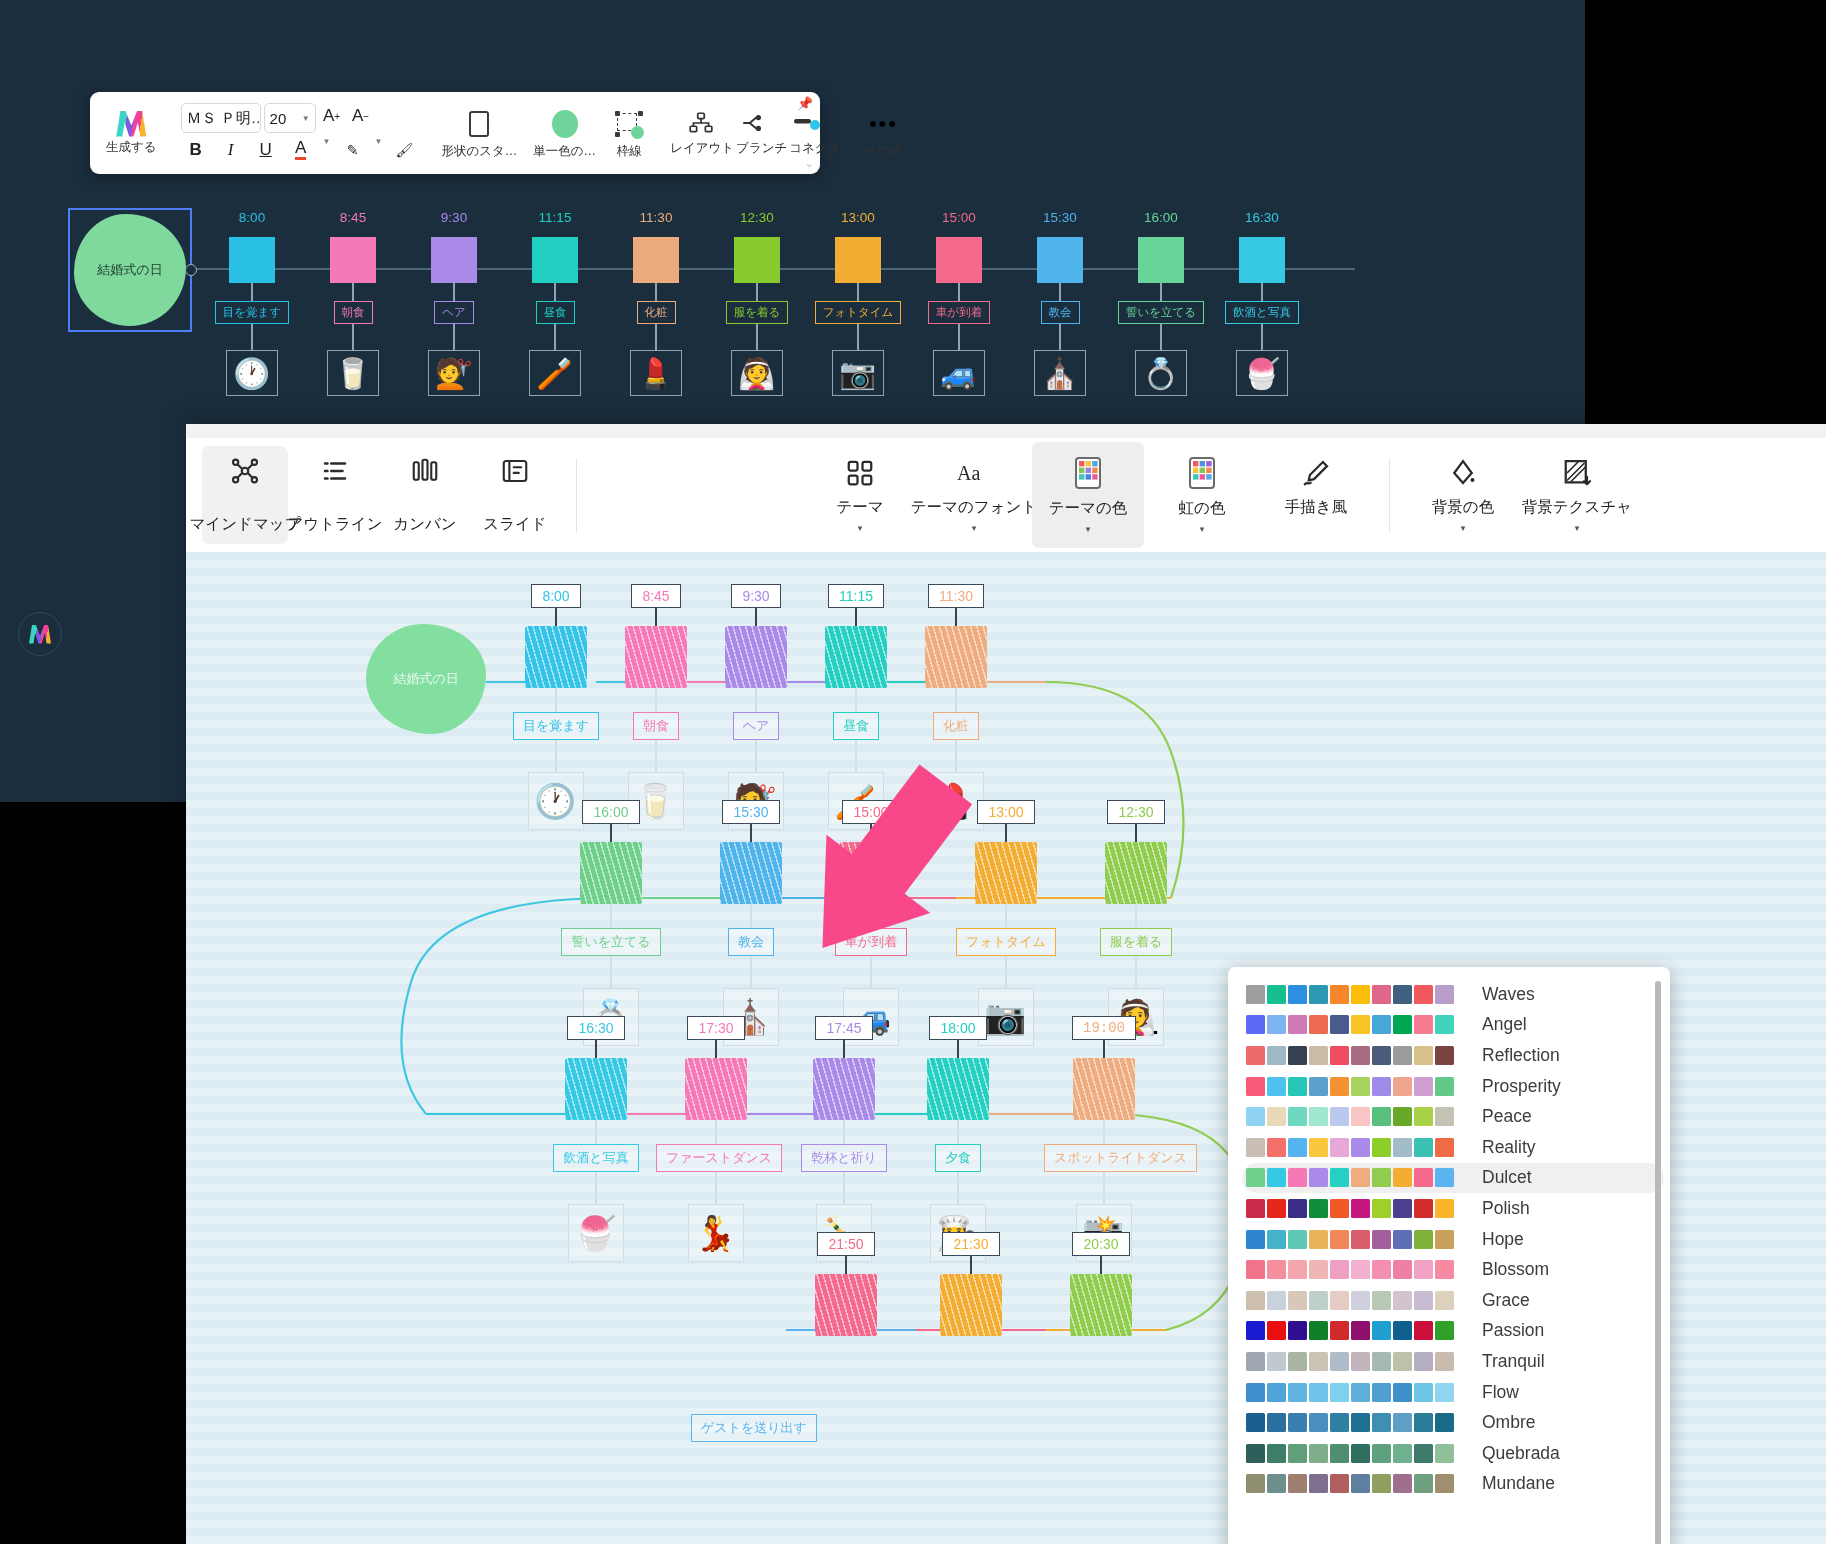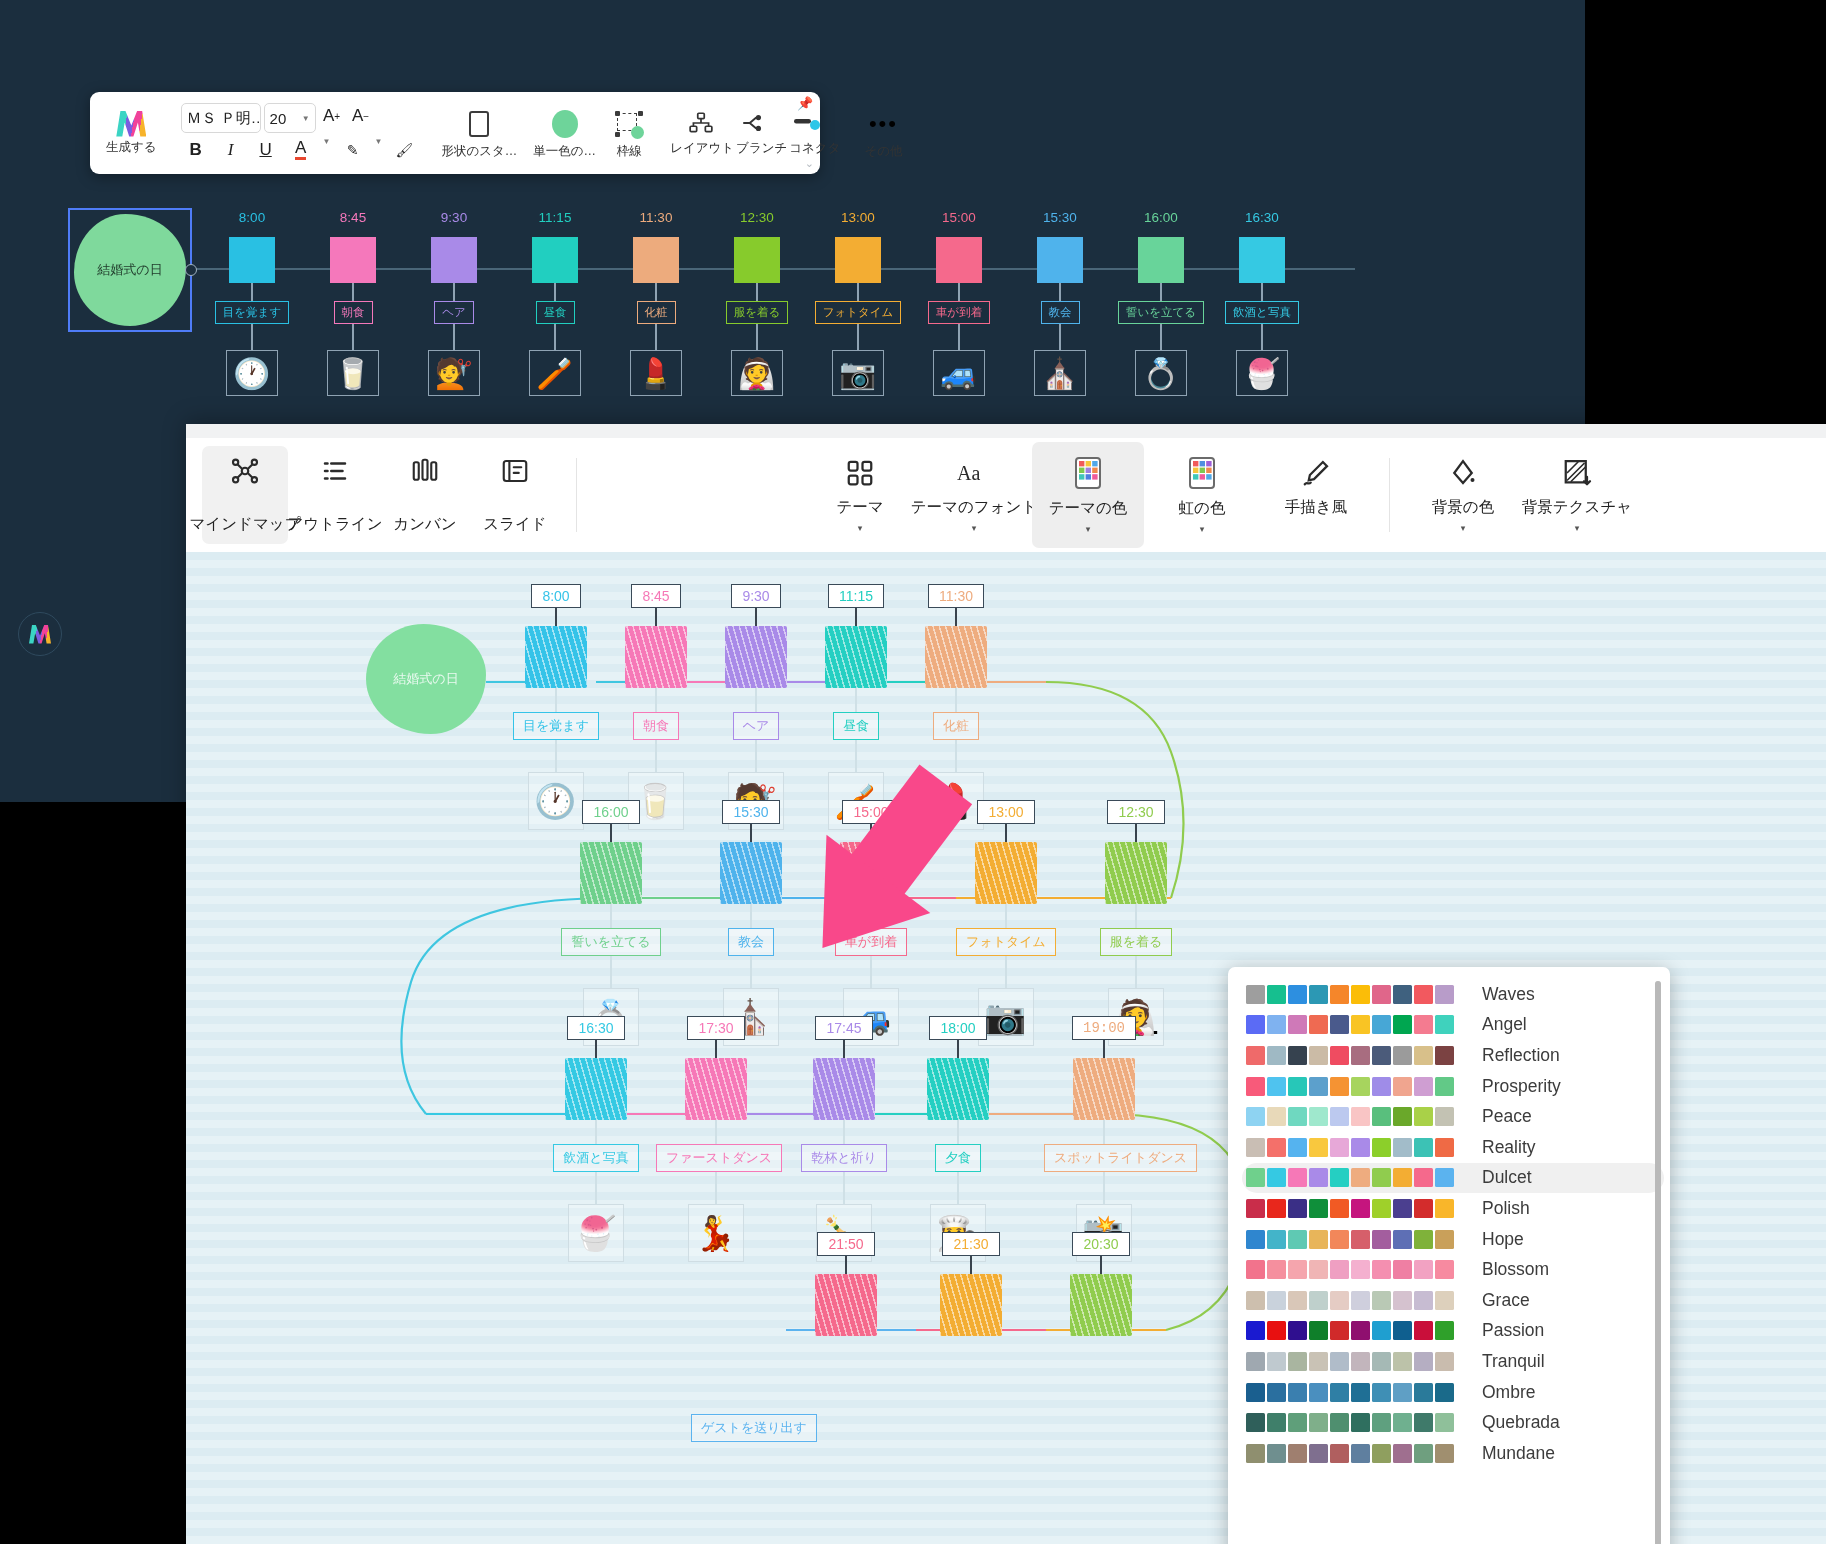--- a/index.html
+++ b/index.html
@@ -673,20 +673,35 @@
             <i style="background:#c2b5bc"></i>
             <i style="background:#a5b9b5"></i>
             <i style="background:#bcc2a9"></i>
             <i style="background:#b5aec2"></i>
             <i style="background:#c9bcae"></i>
           </span>
           <span class="tp-name">Tranquil</span>
         </div>
         <div class="tp-row">
           <span class="tp-swatches">
+            <i style="background:#3f8fd0"></i>
+            <i style="background:#4fa5d8"></i>
+            <i style="background:#5fb5e0"></i>
+            <i style="background:#6fc2e8"></i>
+            <i style="background:#7fcfef"></i>
+            <i style="background:#5fb0d8"></i>
+            <i style="background:#4f9fd0"></i>
+            <i style="background:#3f8fc9"></i>
+            <i style="background:#6fc5e5"></i>
+            <i style="background:#8fd5f2"></i>
+          </span>
+          <span class="tp-name">Flow</span>
+        </div>
+        <div class="tp-row">
+          <span class="tp-swatches">
             <i style="background:#1a5f8f"></i>
             <i style="background:#2a6f9f"></i>
             <i style="background:#3a7faf"></i>
             <i style="background:#4a8fbf"></i>
             <i style="background:#2f7fa5"></i>
             <i style="background:#1f6f95"></i>
             <i style="background:#3f8fb5"></i>
             <i style="background:#5f9fc5"></i>
             <i style="background:#2a7a9a"></i>
             <i style="background:#1a6a8a"></i>

